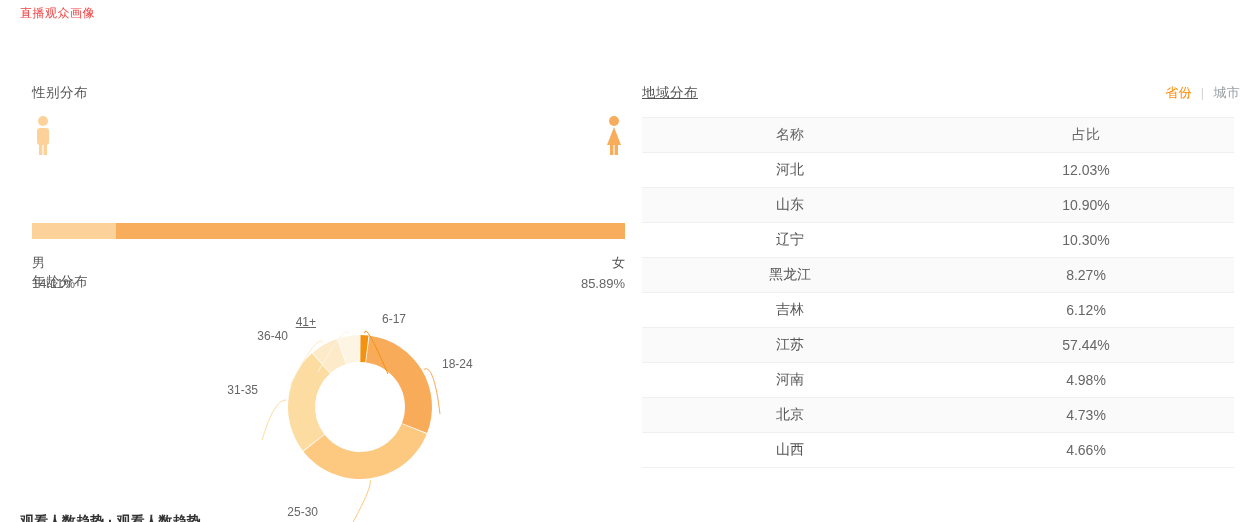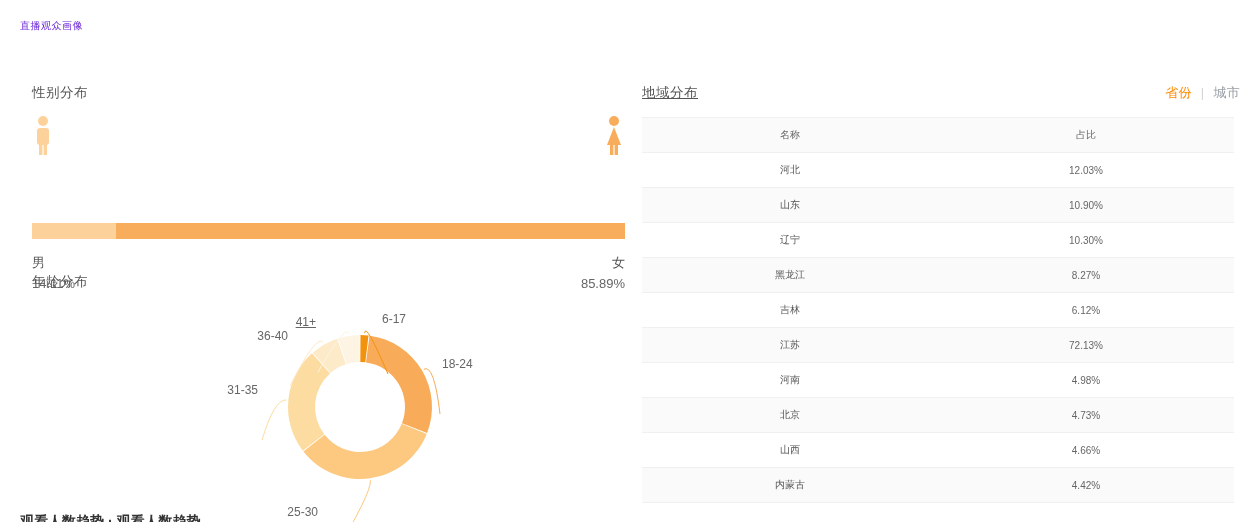--- a/index.html
+++ b/index.html
@@ -5,22 +5,22 @@
   html,body{margin:0;padding:0;}
   body{
     width:1240px;height:522px;
     background:#ffffff;
     font-family:"Liberation Sans","DejaVu Sans",sans-serif;
     color:#333;
     overflow:hidden;
     position:relative;
   }
   .page-title{
-    position:absolute;left:20px;top:19px;
-    font-size:10px;color:#6d28d9;letter-spacing:.5px;
+    position:absolute;left:20px;top:5px;
+    font-size:12px;color:#ef4444;letter-spacing:.5px;
   }
 
   
   .left-col{position:absolute;left:0;top:62px;width:640px;height:460px;}
 
   .sec-title{
     font-size:13.5px;color:#555;letter-spacing:.5px;
   }
   #gender-title{position:absolute;left:32px;top:22px;}
   #age-title{position:absolute;left:32px;top:211px;}
@@ -71,21 +71,21 @@
   .toggle .t-item{color:#9aa0a6;cursor:pointer;}
   .toggle .t-item.active{color:#ff8a00;}
   .toggle .t-sep{color:#d5d5d5;margin:0 5px;}
 
   table.region{
     position:absolute;left:2px;top:55px;
     width:592px;border-collapse:collapse;
     table-layout:fixed;
   }
   table.region th,table.region td{
-    height:34px;font-weight:normal;font-size:10px;
+    height:34px;font-weight:normal;font-size:14px;
     color:#555;text-align:center;padding:0;
     border-bottom:1px solid #f0f0f0;
   }
   table.region th{background:#fafafa;color:#666;border-top:1px solid #f0f0f0;}
   table.region tbody tr:nth-child(even) td{background:#fafafa;}
   table.region tbody tr:nth-child(odd) td{background:#ffffff;}
   table.region td.num{color:#666;}
   col.c-name{width:296px;}
   col.c-val{width:296px;}
 </style>
@@ -200,34 +200,30 @@
         <tr>
           <td>黑龙江</td>
           <td class="num">8.27%</td>
         </tr>
         <tr>
           <td>吉林</td>
           <td class="num">6.12%</td>
         </tr>
         <tr>
           <td>江苏</td>
-          <td class="num">72.13%</td>
+          <td class="num">57.44%</td>
         </tr>
         <tr>
           <td>河南</td>
           <td class="num">4.98%</td>
         </tr>
         <tr>
           <td>北京</td>
           <td class="num">4.73%</td>
         </tr>
         <tr>
           <td>山西</td>
           <td class="num">4.66%</td>
         </tr>
-        <tr>
-          <td>内蒙古</td>
-          <td class="num">4.42%</td>
-        </tr>
       </tbody>
   </table>
 
 </div>
 
 </body></html>

